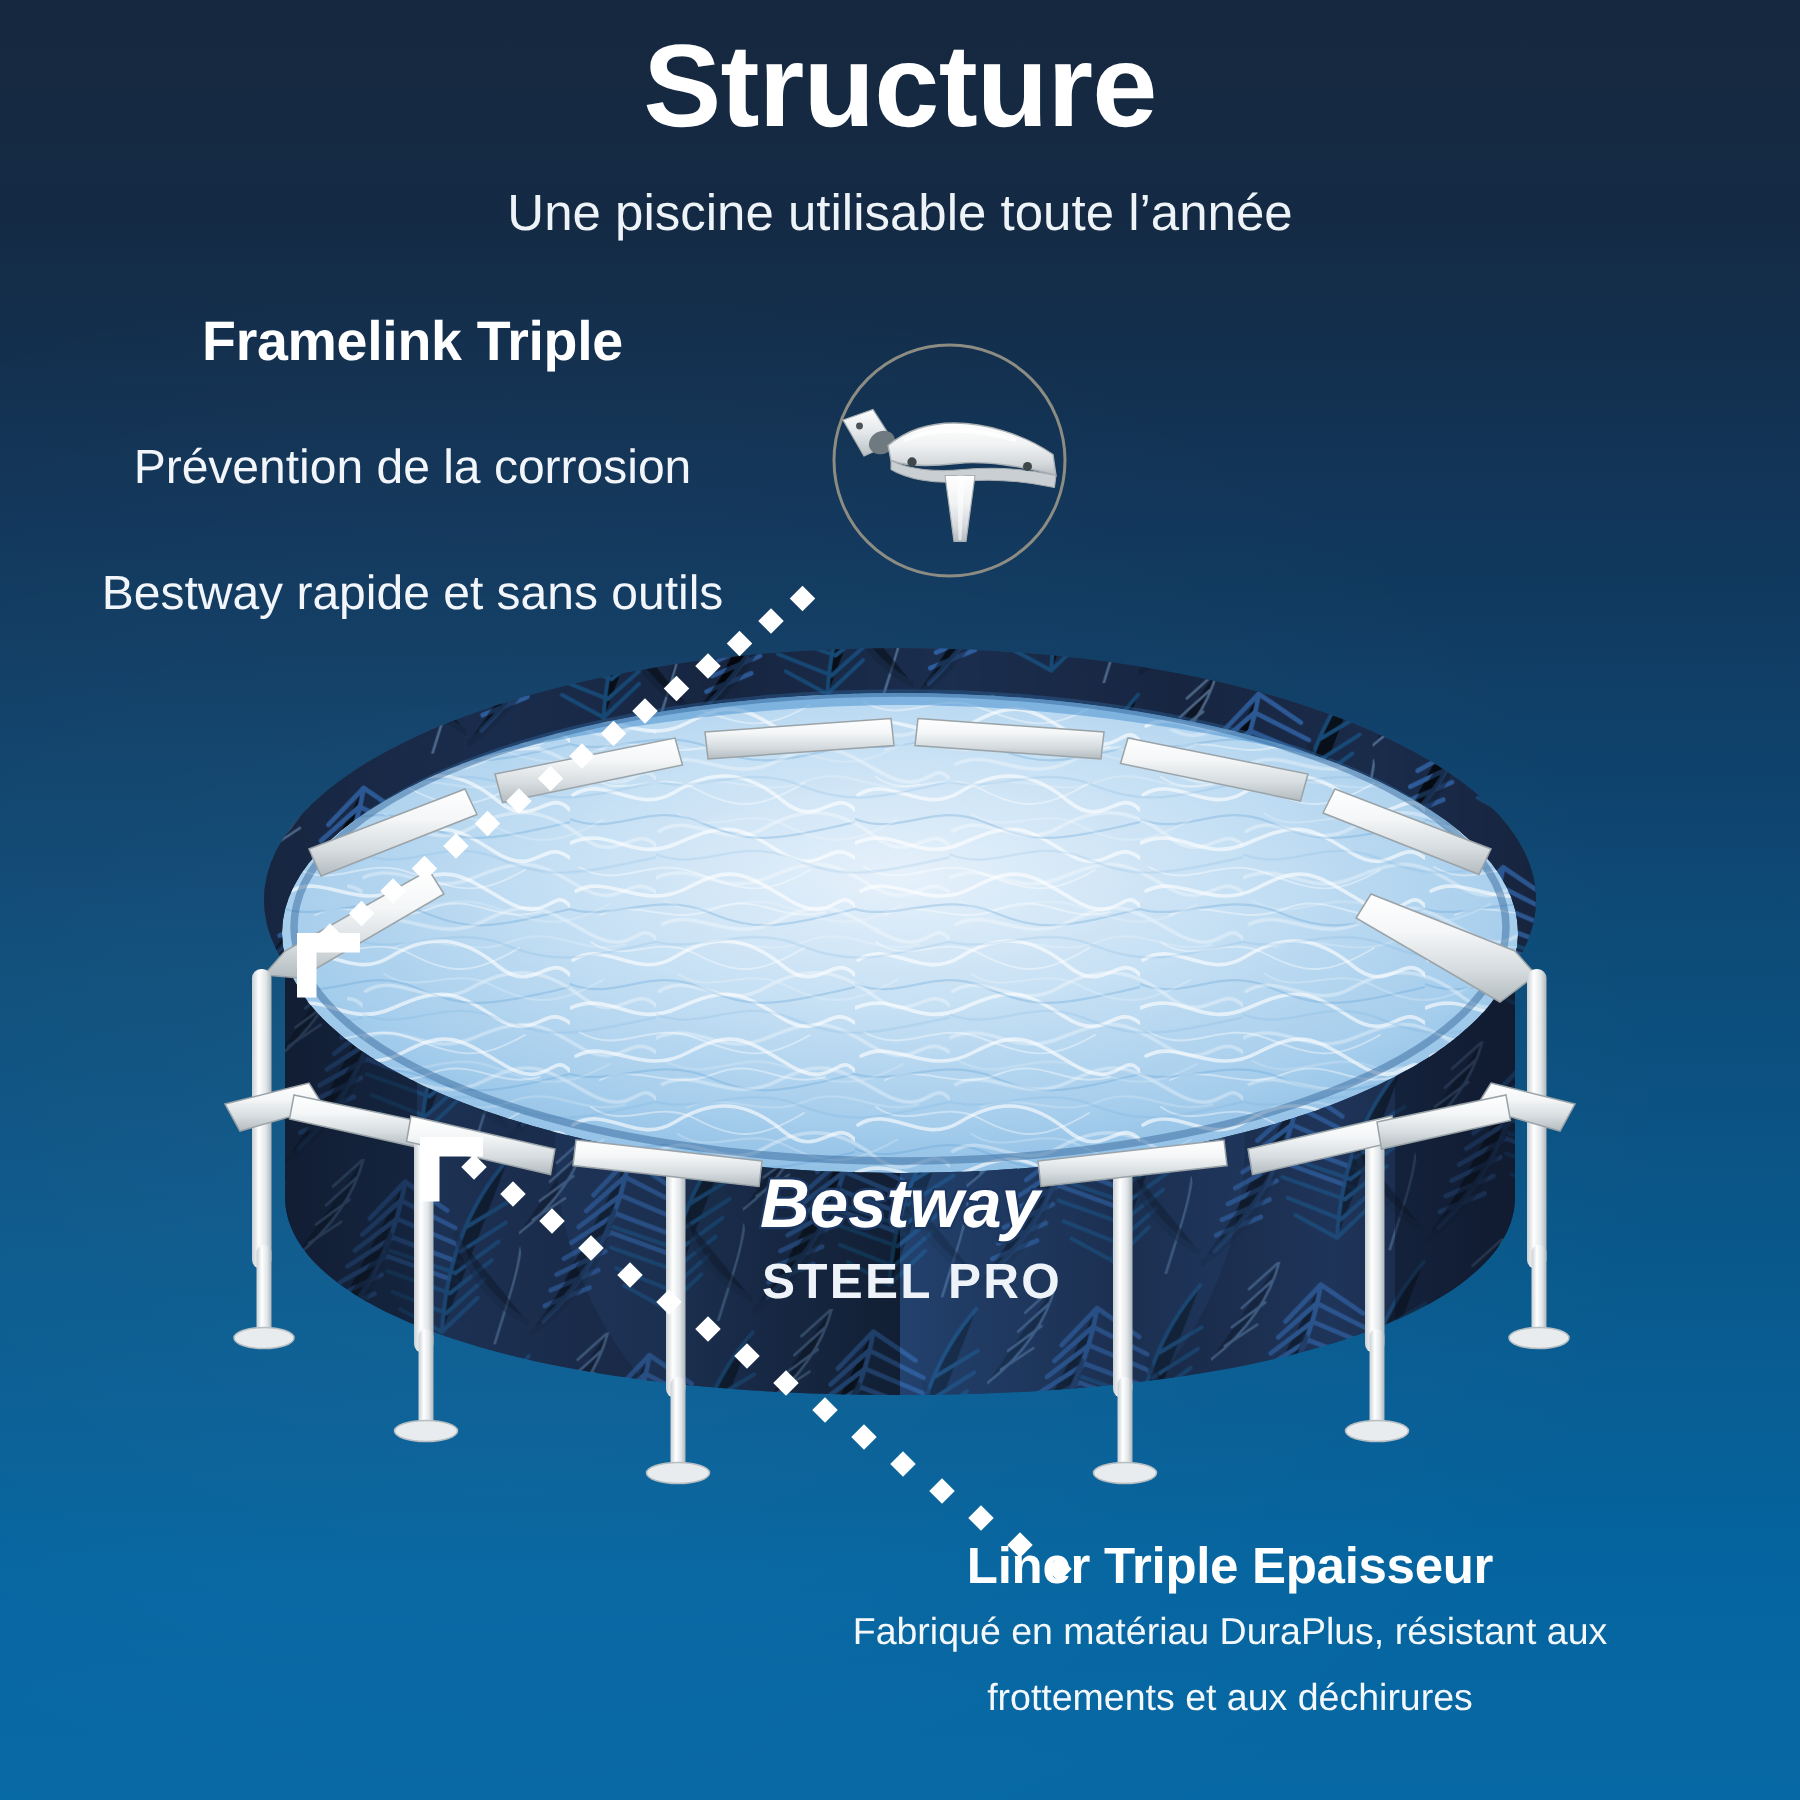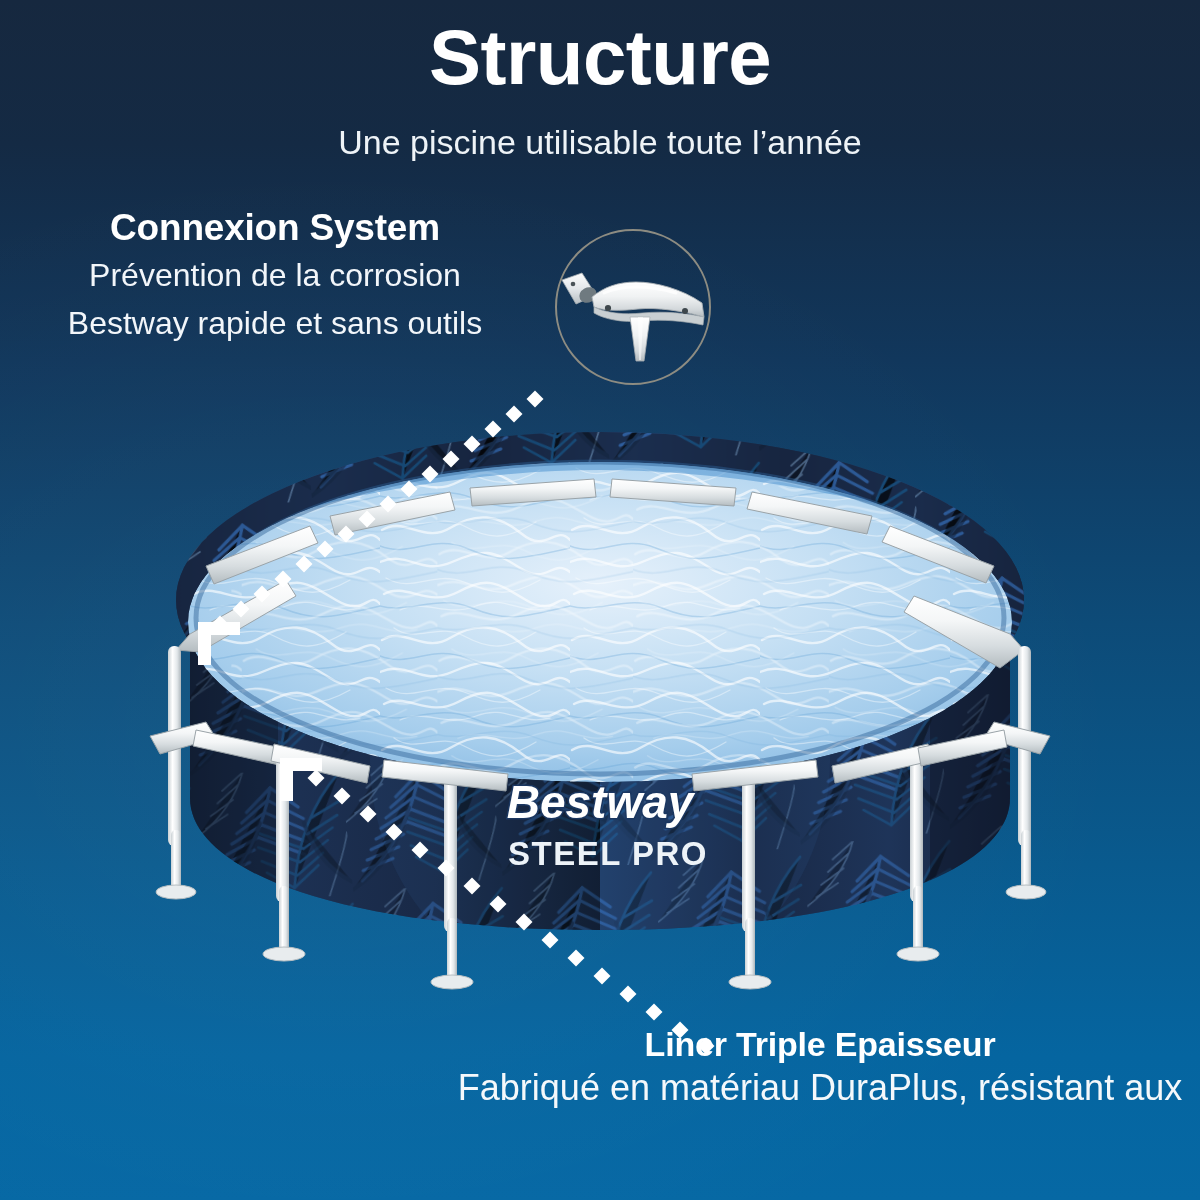--- a/index.html
+++ b/index.html
@@ -37,32 +37,32 @@
   }
 
   #framelink-block{
     position:absolute;left:40px;top:205px;width:470px;text-align:center;
     color:#ffffff;z-index:6;
   }
   #framelink-block .ttl{
     font-size:37px;font-weight:bold;line-height:46px;letter-spacing:-0.2px;
   }
   #framelink-block .ln{
-    font-size:32px;line-height:48px;color:#f2f6fa;font-weight:normal;
+    font-size:32px;line-height:48px;color:#f2f6fa;font-weight:normal;margin-top:36px;
   }
 
   #liner-block{
     position:absolute;left:450px;top:1022px;width:740px;text-align:center;
     color:#ffffff;z-index:6;
   }
   #liner-block .ttl{
     font-size:34px;font-weight:bold;line-height:44px;letter-spacing:-0.2px;
   }
   #liner-block .ln{
-    font-size:36px;line-height:44px;color:#f4f8fb;font-weight:normal;
+    font-size:25px;line-height:44px;color:#f4f8fb;font-weight:normal;
   }
 
   
   #framelink-inset{
     position:absolute;left:544px;top:227px;width:178px;height:160px;z-index:5;
   }
 
   
   #pool{position:absolute;left:0;top:400px;width:1200px;height:620px;z-index:3;}
 
@@ -303,21 +303,21 @@
       </g>
     </g>
 
     <g>
       <text id="brand-text" x="600" y="418" text-anchor="middle" font-family="Liberation Sans, sans-serif" font-size="46" font-weight="bold" font-style="italic" fill="#ffffff" stroke="#1b3761" stroke-width="3" paint-order="stroke">Bestway</text>
       <text id="model-text" x="608" y="465" text-anchor="middle" font-family="Liberation Sans, sans-serif" font-size="33" font-weight="bold" letter-spacing="1.5" fill="#edf3f8">STEEL PRO</text>
     </g>
   </svg>
 
   <div id="framelink-block">
-    <div class="ttl">Connexion System</div>
+    <div class="ttl">Framelink Triple</div>
     <div class="ln">Prévention de la corrosion</div>
     <div class="ln">Bestway rapide et sans outils</div>
   </div>
 
   <svg id="framelink-inset" viewBox="0 0 178 160">
     <defs>
       <linearGradient id="gPlast" x1="0" y1="0" x2="0" y2="1">
         <stop offset="0%" stop-color="#ffffff"></stop>
         <stop offset="42%" stop-color="#f0f2f3"></stop>
         <stop offset="78%" stop-color="#d3d8db"></stop>
@@ -404,15 +404,16 @@
       <rect x="372" y="248" width="12" height="12" transform="rotate(45 378 254)"></rect>
       <rect x="398" y="266" width="12" height="12" transform="rotate(45 404 272)"></rect>
       <rect x="424" y="284" width="12" height="12" transform="rotate(45 430 290)"></rect>
       <rect x="450" y="300" width="12" height="12" transform="rotate(45 456 306)"></rect>
     </g>
   </svg>
 
   <div id="liner-block">
     <div class="ttl">Liner Triple Epaisseur</div>
     <div class="ln">Fabriqué en matériau DuraPlus, résistant aux</div>
+    <div class="ln">frottements et aux déchirures</div>
   </div>
 
 </div>
 
 </body></html>

